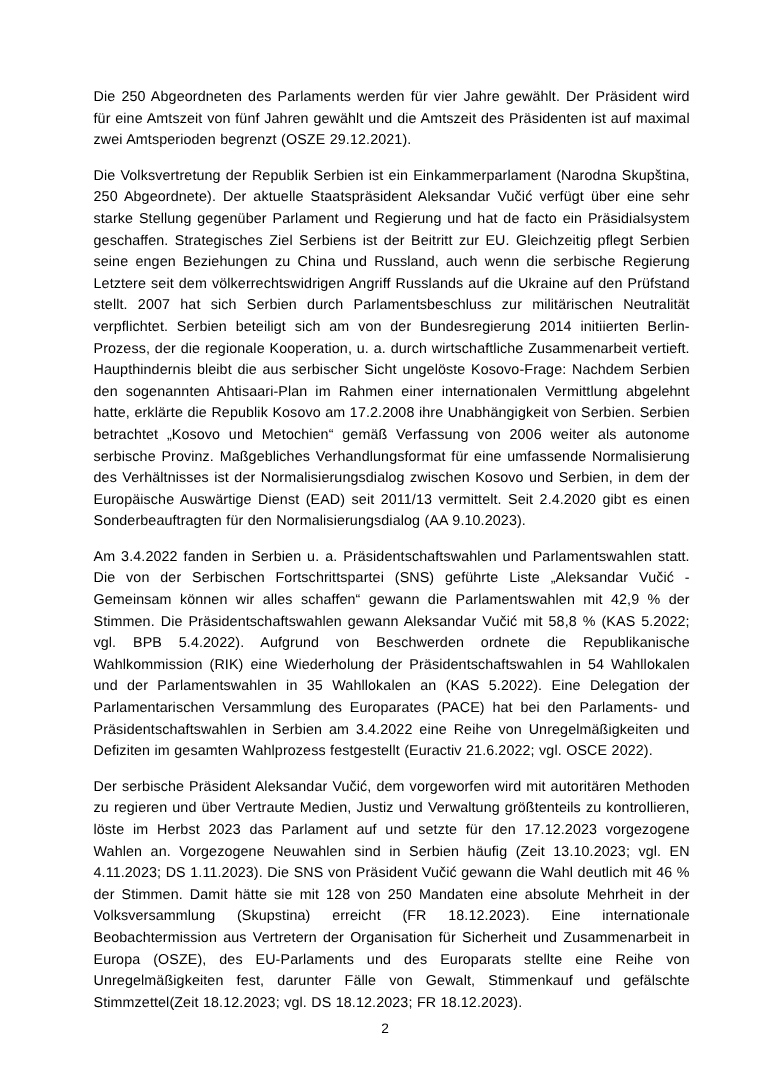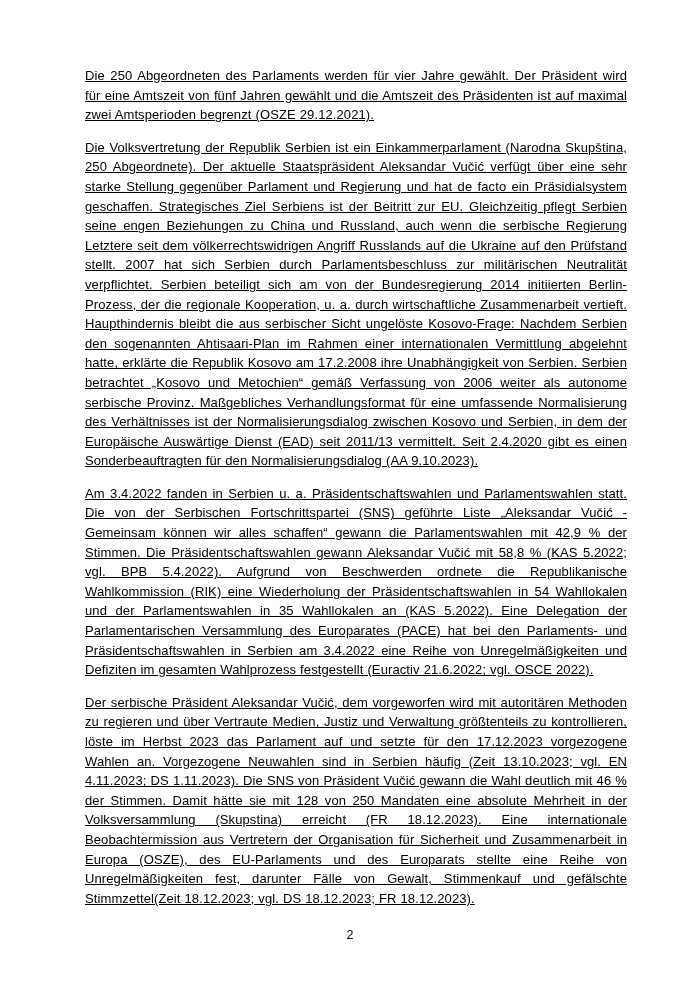--- a/index.html
+++ b/index.html
@@ -11,24 +11,23 @@
     position: relative;
     width: 700px;
     height: 990px;
     background: #ffffff;
     color: #000000;
     font-family: "Liberation Sans", sans-serif;
     overflow: hidden;
   }
   .content {
     position: absolute;
-    top: 66px;
+    top: 78px;
     left: 85px;
     width: 542px;
-    text-decoration: underline;
   }
   .content p {
     margin: 0 0 13px 0;
     font-size: 13px;
     line-height: 19.6px;
     text-align: justify;
     letter-spacing: 0.1px;
     word-spacing: 0.3px;
   }
   .page-number {

